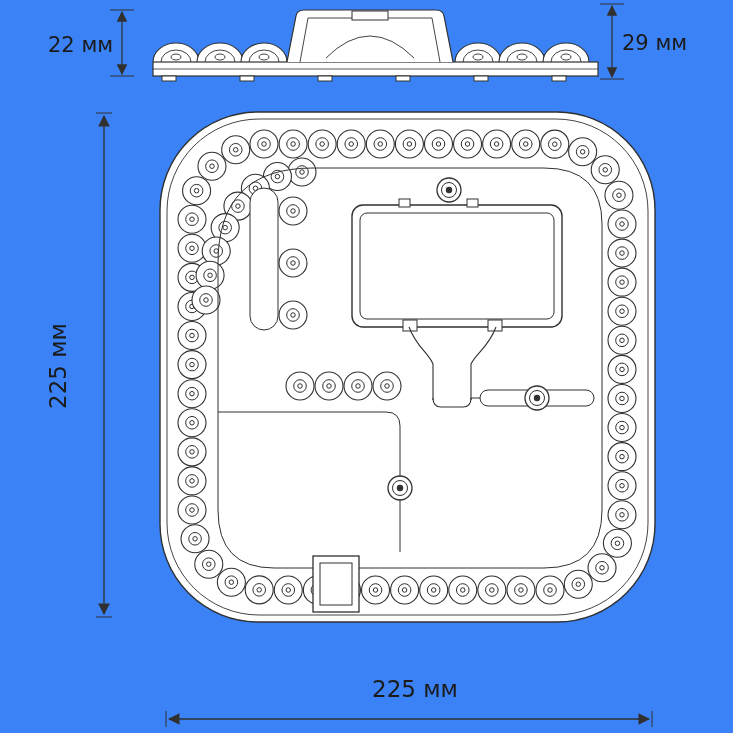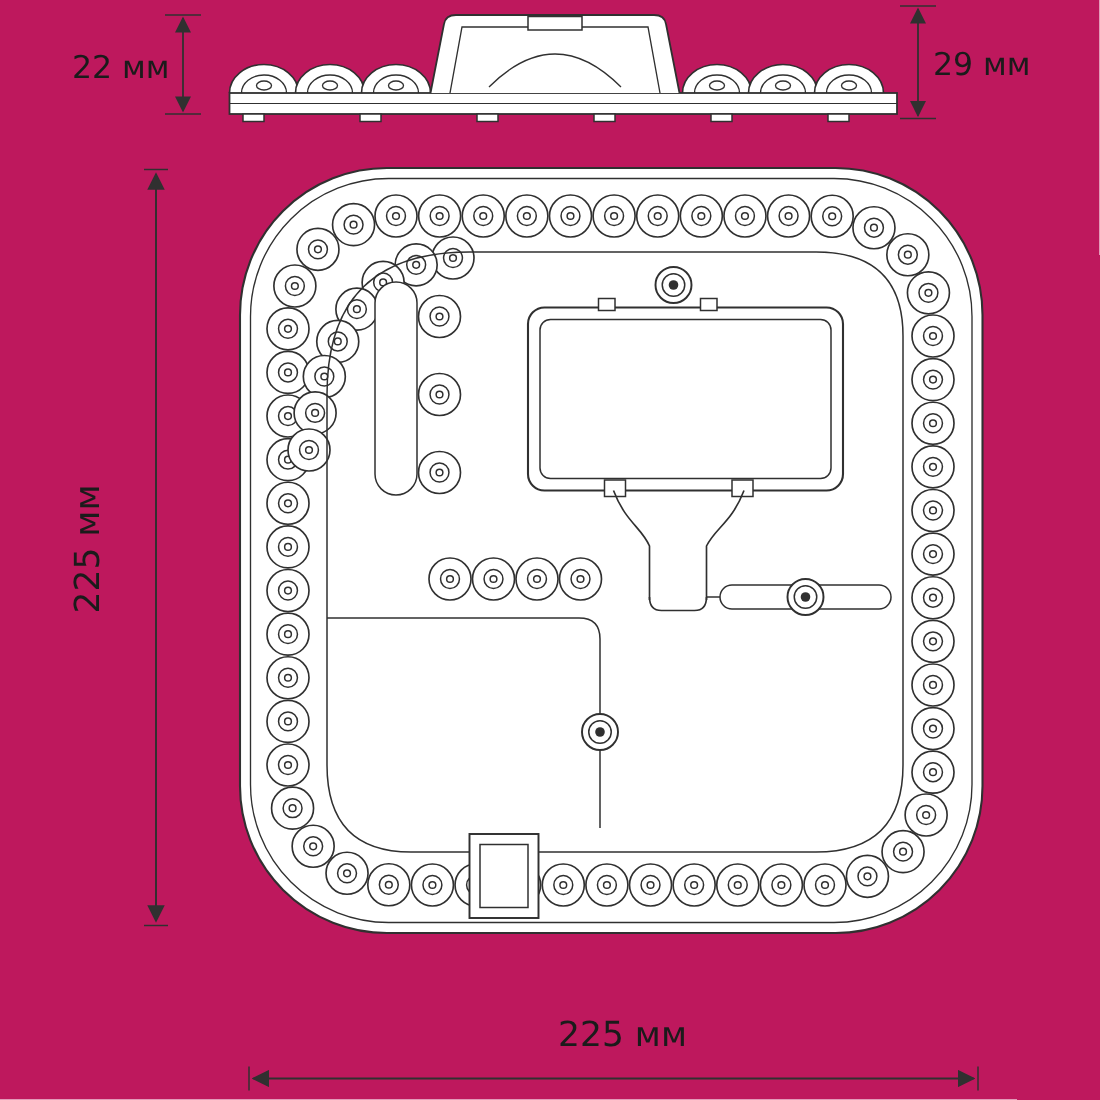--- a/index.html
+++ b/index.html
@@ -1,16 +1,16 @@
 <!DOCTYPE html>
 <html><head>
 <meta charset="utf-8">
 <style>
   html,body{margin:0;padding:0;background:#ffffff;}
-  .stage{position:relative;width:733px;height:733px;background:#be185d;overflow:hidden;
+  .stage{position:relative;width:733px;height:733px;background:#3b82f6;overflow:hidden;
          font-family:"DejaVu Sans", sans-serif;}
   svg{display:block;}
   svg text{font-family:"DejaVu Sans", sans-serif;fill:#1b1b1b;}
   .dim-label{font-size:23px;}
   .dim-label-small{font-size:21px;}
   .line{stroke:#303030;fill:none;}
 </style>
 </head>
 <body>
 

